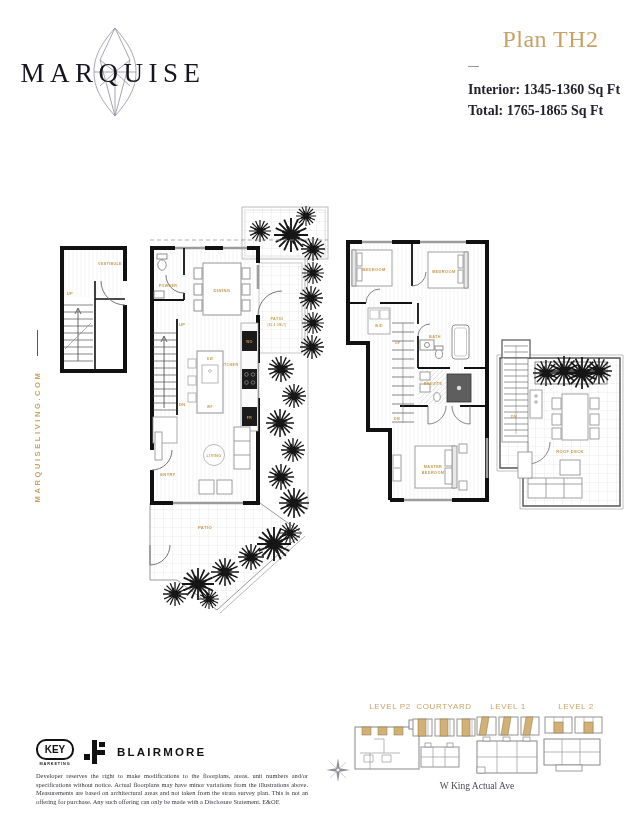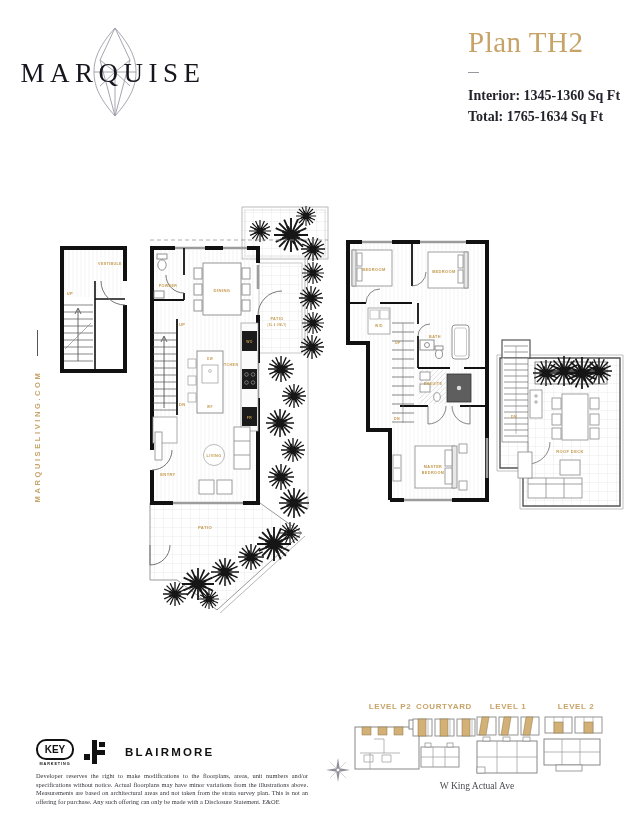--- a/index.html
+++ b/index.html
@@ -2,27 +2,27 @@
 <html><head>
 <meta charset="utf-8">
 <style>
   html,body{margin:0;padding:0;}
   body{width:640px;height:828px;background:#fff;position:relative;overflow:hidden;
        font-family:"Liberation Serif",serif;color:#17171F;}
   .abs{position:absolute;}
   svg text{font-family:"Liberation Sans",sans-serif;font-weight:700;}
   .gl{fill:#C49A4E;letter-spacing:.4px;}
   .serifT{font-family:"Liberation Serif",serif;font-weight:400;letter-spacing:5.5px;fill:#16161E;}
-  .plan-title{font-size:29px;color:#C7A368;letter-spacing:.5px;}
+  .plan-title{font-size:24px;color:#C7A368;letter-spacing:.5px;text-align:center;}
   .plan-config{font-size:15px;color:#2B2B33;margin-top:7px;}
   .hdr-divider{width:11px;height:1.4px;background:#97979D;margin:13px 0 12px 0;}
   .spec-line{font-size:14px;font-weight:700;color:#23232C;line-height:21px;}
   .side-text{font-family:"Liberation Sans",sans-serif;font-weight:700;font-size:7.5px;
              letter-spacing:2.6px;color:#C7A368;white-space:nowrap;}
-  .kp-label{font-family:"Liberation Sans",sans-serif;font-weight:700;font-size:8px;
+  .kp-label{font-family:"Liberation Sans",sans-serif;font-weight:400;font-size:8px;
             letter-spacing:.6px;color:#C7A368;text-align:center;margin-bottom:4px;}
   .street{font-size:9.5px;color:#4A4A50;text-align:center;}
   .disclaimer{font-size:6.4px;line-height:1.36;color:#38383F;text-align:justify;}
   .keybox{width:34px;height:17px;border:2.2px solid #111;border-radius:10px;display:flex;
           align-items:center;justify-content:center;font-family:"Liberation Sans",sans-serif;
           font-weight:700;font-size:10px;color:#111;}
   .keysub{font-family:"Liberation Sans",sans-serif;font-weight:700;font-size:3.8px;
           letter-spacing:.9px;text-align:center;color:#111;margin-top:1.5px;}
   .blairmore-txt{font-family:"Liberation Sans",sans-serif;font-weight:700;font-size:11.5px;
                  letter-spacing:2.2px;color:#111;}
@@ -56,21 +56,21 @@
       <path d="M76,56 H118 M82,44 L97,56 L112,44 M82,70 L97,56 L112,70 M97,56 V100"></path>
     </g>
     <text class="serifT" x="95" y="66" font-size="27" text-anchor="middle">MARQUISE</text>
   </svg>
 </div>
 
 <div class="abs" style="left:468px;top:26px;width:165px">
   <div class="plan-title">Plan TH2</div>
   <div class="hdr-divider"></div>
   <div class="spec-line">Interior: 1345-1360 Sq Ft</div>
-  <div class="spec-line">Total: 1765-1634 Sq Ft</div>
+  <div class="spec-line">Total: 1765-1865 Sq Ft</div>
 </div>
 
 <div class="abs" style="left:37px;top:330px;width:1.4px;height:26px;background:#55555C"></div>
 <div class="abs side-text" style="left:-38px;top:432px;width:150px;text-align:center;transform:rotate(-90deg)">MARQUISELIVING.COM</div>
 
 <svg class="abs" style="left:55px;top:203px" width="275" height="410" viewBox="0 0 275 410">
 
   <g>
     <rect x="9" y="47" width="59" height="47" fill="url(#wood)"></rect>
     <path d="M8,102H38M8,109H38M8,116H38M8,123H38M8,130H38M8,137H38M8,144H38M8,151H38M8,158H38" stroke="#555" stroke-width="0.7" fill="none"></path>
@@ -308,21 +308,21 @@
       <path d="M38,146H92M56,140V160M74,140V160"></path>
     <rect x="28" y="114" width="14" height="26"></rect>
   </g>
   <text class="gl" x="80" y="115" font-size="4" text-anchor="middle">ROOF DECK</text>
 </svg>
 
 <div class="abs" style="left:36px;top:739px">
   <div class="keybox">KEY</div>
   <div class="keysub">MARKETING</div>
 </div>
-<div class="abs" style="left:84px;top:740px;display:flex;align-items:center;gap:20px">
+<div class="abs" style="left:84px;top:740px;display:flex;align-items:center;gap:12px">
   <svg width="21" height="24" viewBox="0 0 21 24">
     <path d="M8,0h5v10h8v5h-8v9H8z" fill="#111"></path>
     <rect x="0" y="14" width="6" height="6" fill="#111"></rect>
     <rect x="15" y="2" width="6" height="5" fill="#111"></rect>
   </svg>
   <span class="blairmore-txt">BLAIRMORE</span>
 </div>
 <div class="abs disclaimer" style="left:36px;top:772px;width:272px">Developer reserves the right to make modifications to the floorplans, areas, unit numbers and/or specifications without notice. Actual floorplans may have minor variations from the illustrations above. Measurements are based on architectural areas and not taken from the strata survey plan. This is not an offering for purchase. Any such offering can only be made with a Disclosure Statement. E&amp;OE</div>
 
 <svg class="abs" style="left:325px;top:757px" width="26" height="26" viewBox="0 0 26 26">

